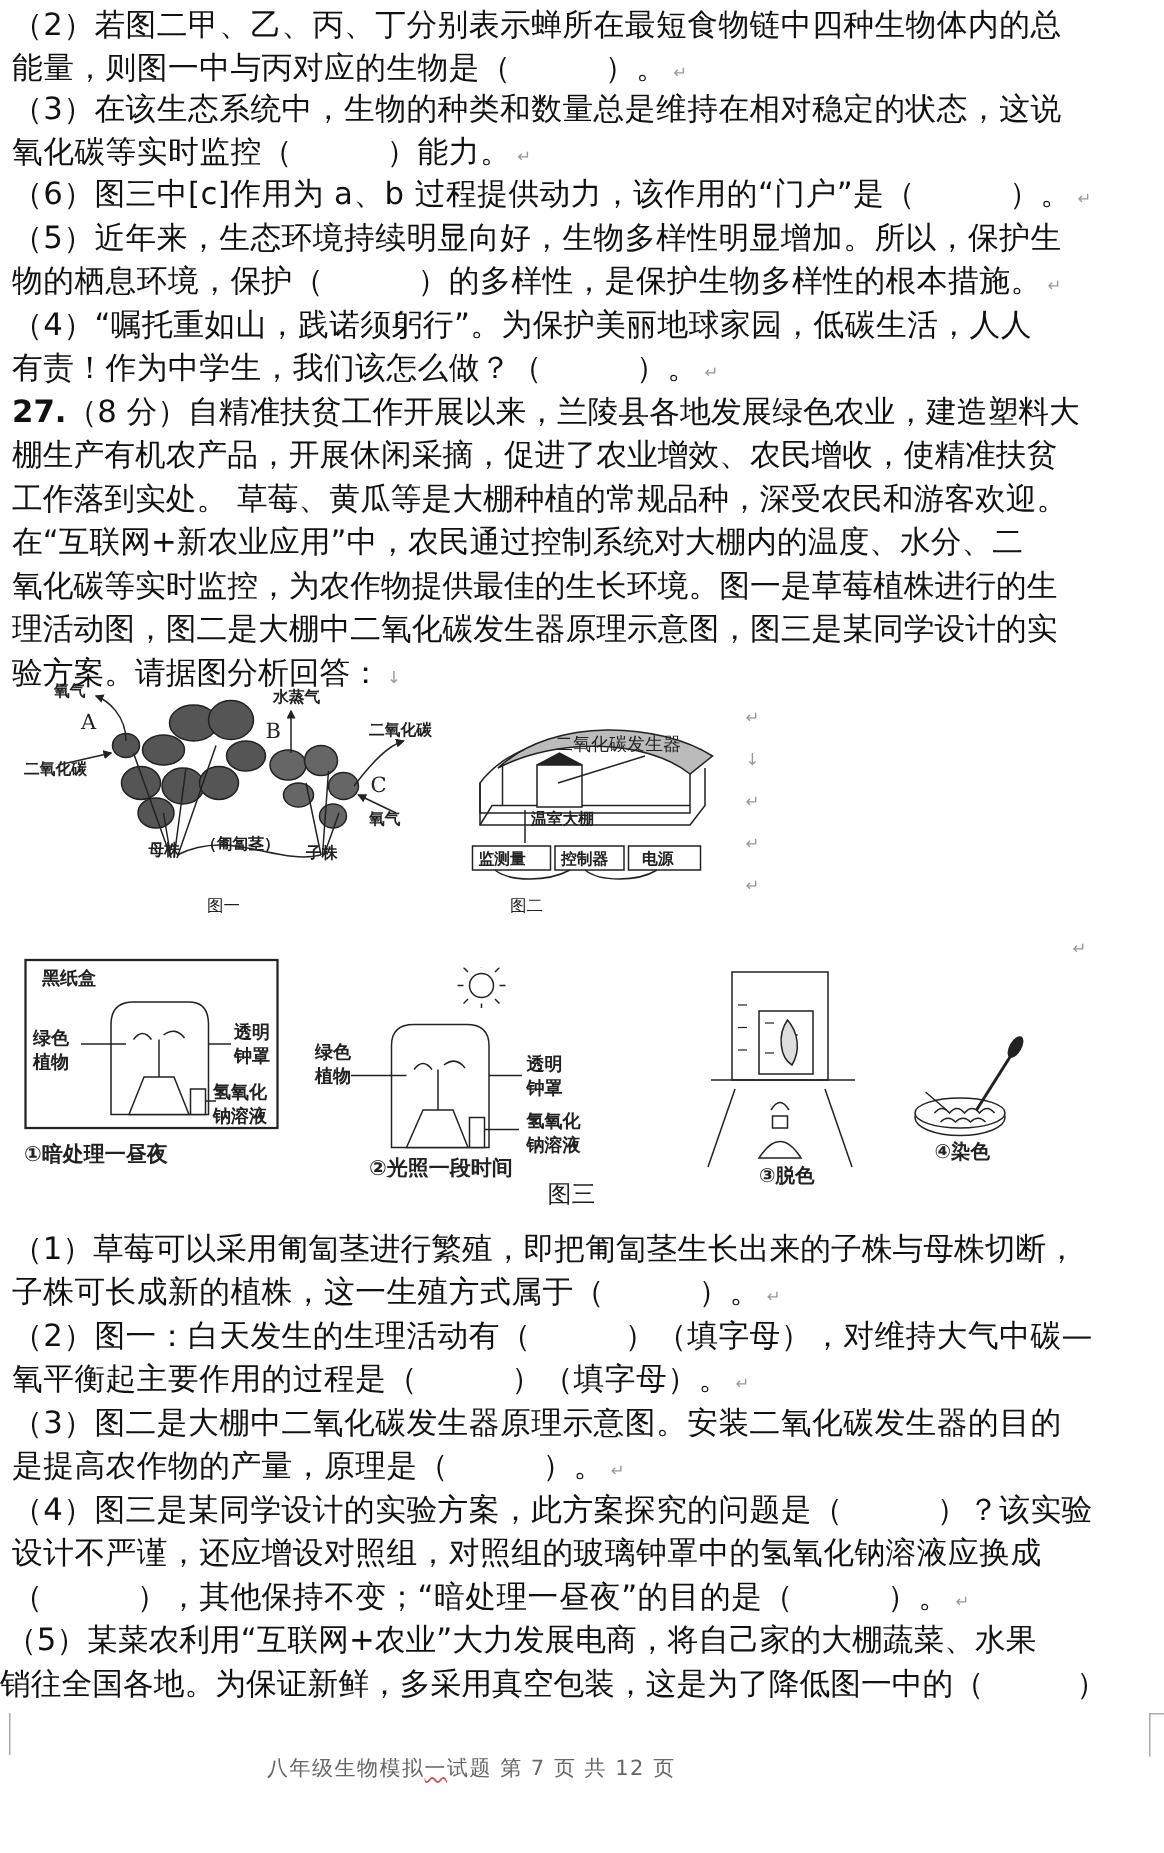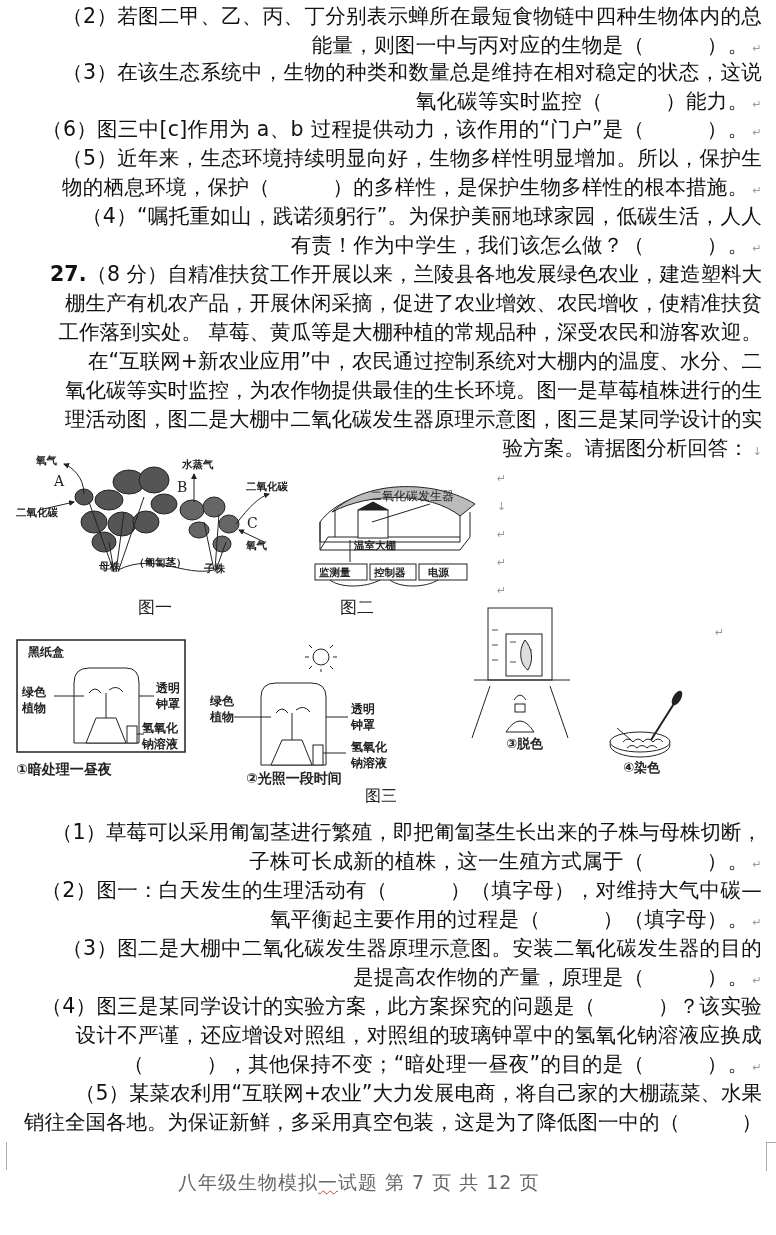--- a/index.html
+++ b/index.html
@@ -1,27 +1,27 @@
 <!DOCTYPE html>
 <html><head>
 <meta charset="utf-8">
 <style>
   html, body { margin: 0; padding: 0; background: #ffffff; }
   body { width: 776px; height: 1235px; position: relative; overflow: hidden;
          font-family: "DejaVu Sans", "Liberation Sans", sans-serif; color: #111; }
   .line { position: absolute; left: 8px; right: 14px; font-size: 20.5px; line-height: 29px;
-          white-space: nowrap; letter-spacing: 0.3px; text-align: right; }
+          white-space: nowrap; letter-spacing: 0.3px; }
   .line.tight { letter-spacing: 0; }
   .mark { color: #9a9a9a; font-size: 11px; margin-left: 4px; }
   .bold { font-weight: bold; }
   .fig { position: absolute; }
   .fig svg { display: block; }
-  .caption { position: absolute; font-size: 17px; color: #222; font-family: "DejaVu Sans", sans-serif; }
+  .caption { position: absolute; font-size: 11px; color: #222; font-family: "DejaVu Sans", sans-serif; }
   .sidemark { position: absolute; font-size: 11px; color: #999; }
-  .footer { position: absolute; left: 178px; top: 1170px; font-size: 19px; color: #666; letter-spacing: 1px; }
+  .footer { position: absolute; left: 178px; top: 1170px; font-size: 14px; color: #666; letter-spacing: 1px; }
   .squiggle { text-decoration: underline wavy #d04040; text-decoration-thickness: 1px; }
   .corner { position: absolute; border-color: #aaa; border-style: solid; }
   .lbl { font-size: 10.5px; fill: #222; font-family: "DejaVu Sans", sans-serif; font-weight: bold; }
   .lbl2 { font-size: 12px; fill: #222; font-family: "DejaVu Sans", sans-serif; font-weight: bold; }
 </style>
 </head>
 <body>
 
 <div>
   <div class="line" style="top:2px"><span>（2）若图二甲、乙、丙、丁分别表示蝉所在最短食物链中四种生物体内的总</span></div>
@@ -180,21 +180,21 @@
     <text class="lbl2" x="4" y="60">绿色</text>
     <text class="lbl2" x="4" y="76">植物</text>
     <text class="lbl2" x="145" y="68">透明</text>
     <text class="lbl2" x="145" y="84">钟罩</text>
     <text class="lbl2" x="145" y="106">氢氧化</text>
     <text class="lbl2" x="145" y="122">钠溶液</text>
     <text class="lbl2" x="40" y="138" style="font-size:14px">②光照一段时间</text>
   </svg>
 </div>
 
-<div class="fig" style="left:470px; top:600px;">
+<div class="fig" style="left:470px; top:640px;">
   <svg width="110" height="150" viewBox="0 0 110 150">
     <rect x="18" y="8" width="64" height="72" fill="#fff" stroke="#222"></rect>
     <rect x="36" y="34" width="36" height="42" fill="#fff" stroke="#222"></rect>
     <g stroke="#222" stroke-width="0.8">
       <line x1="22" y1="30" x2="28" y2="30"></line>
         <line x1="22" y1="45" x2="28" y2="45"></line>
         <line x1="22" y1="60" x2="28" y2="60"></line>
       <line x1="40" y1="42" x2="46" y2="42"></line>
         <line x1="56" y1="50" x2="62" y2="50"></line>
         <line x1="40" y1="62" x2="46" y2="62"></line>

